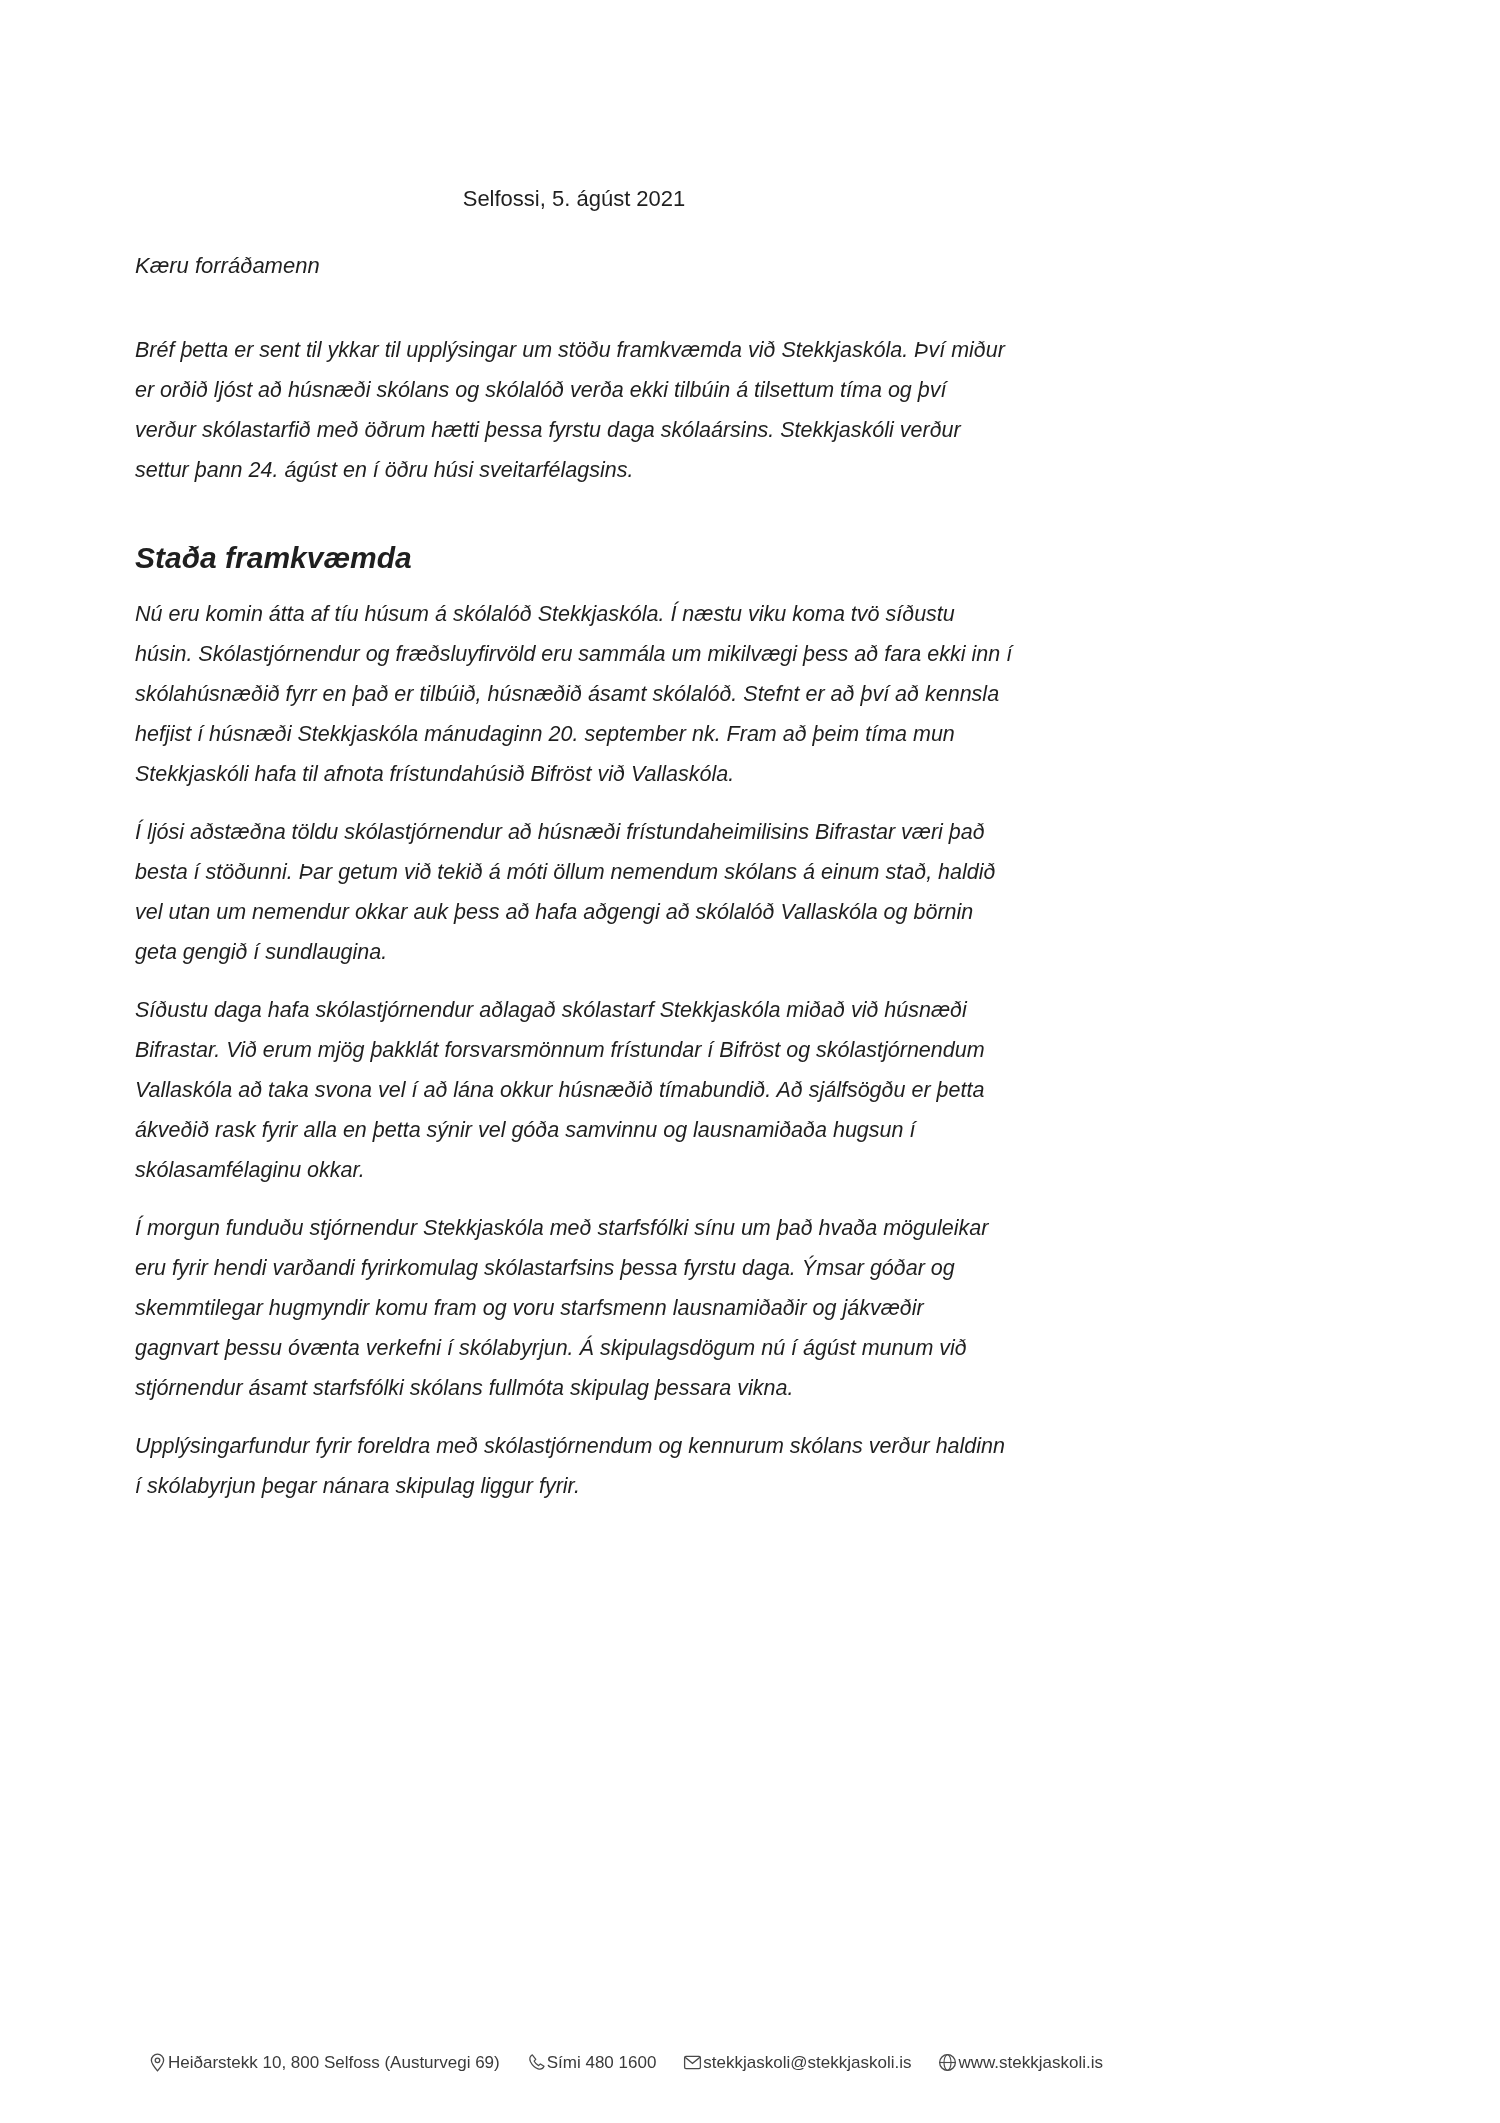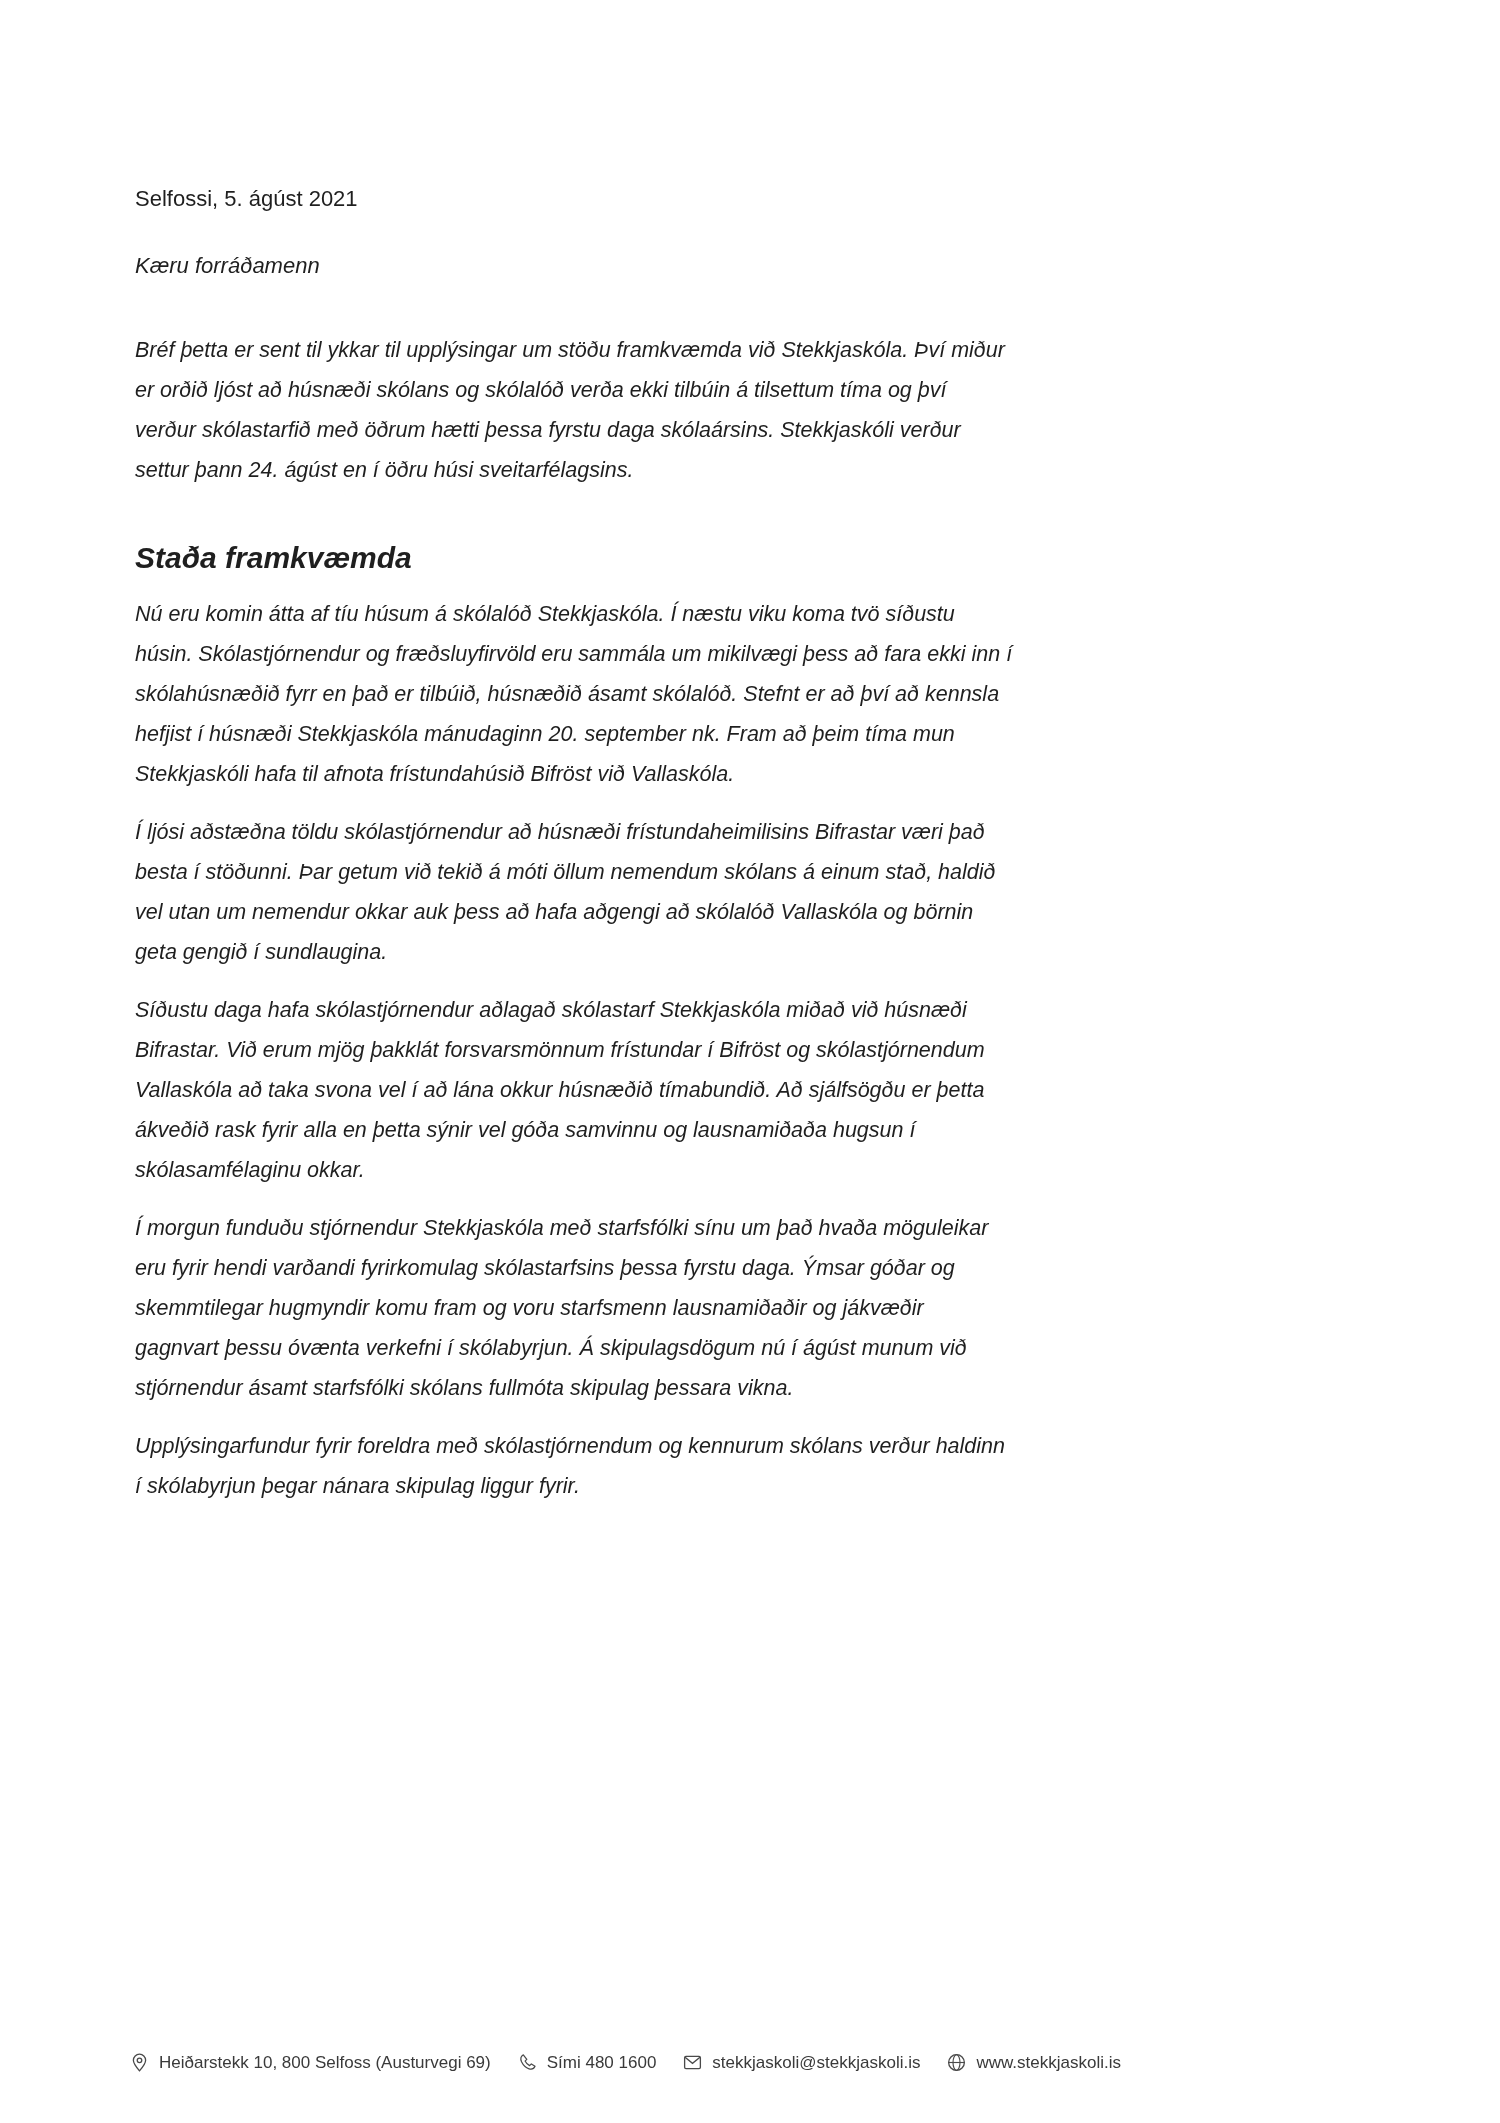--- a/index.html
+++ b/index.html
@@ -44,21 +44,21 @@
     position: absolute;
     left: 135px;
     top: 0;
     width: 878px;
     font-style: italic;
     font-size: 21.5px;
     line-height: 40px;
   }
   .dateline {
     margin-top: 186px;
-    text-align: left;
+    text-align: center;
     font-style: normal;
     font-size: 22px;
     line-height: 26px;
   }
   .salutation {
     margin-top: 40px;
     font-size: 22px;
     line-height: 28px;
   }
   .intro-para { margin-top: 50px; }
@@ -79,21 +79,21 @@
     width: 950px;
     display: flex;
     justify-content: center;
     align-items: center;
     gap: 26px;
     font-size: 17px;
     color: #3a3a3a;
     font-style: normal;
     white-space: nowrap;
   }
-  .footer-item { display: flex; align-items: center; gap: 9px; }
+  .footer-item { display: flex; align-items: center; }
   .footer-icon { width: 21px; height: 21px; flex: 0 0 auto; display: block; }
 </style>
 </head>
 <body>
 
 <div class="page">
 
 
   <div class="content">
     <div class="dateline">Selfossi, 5. ágúst 2021</div>

